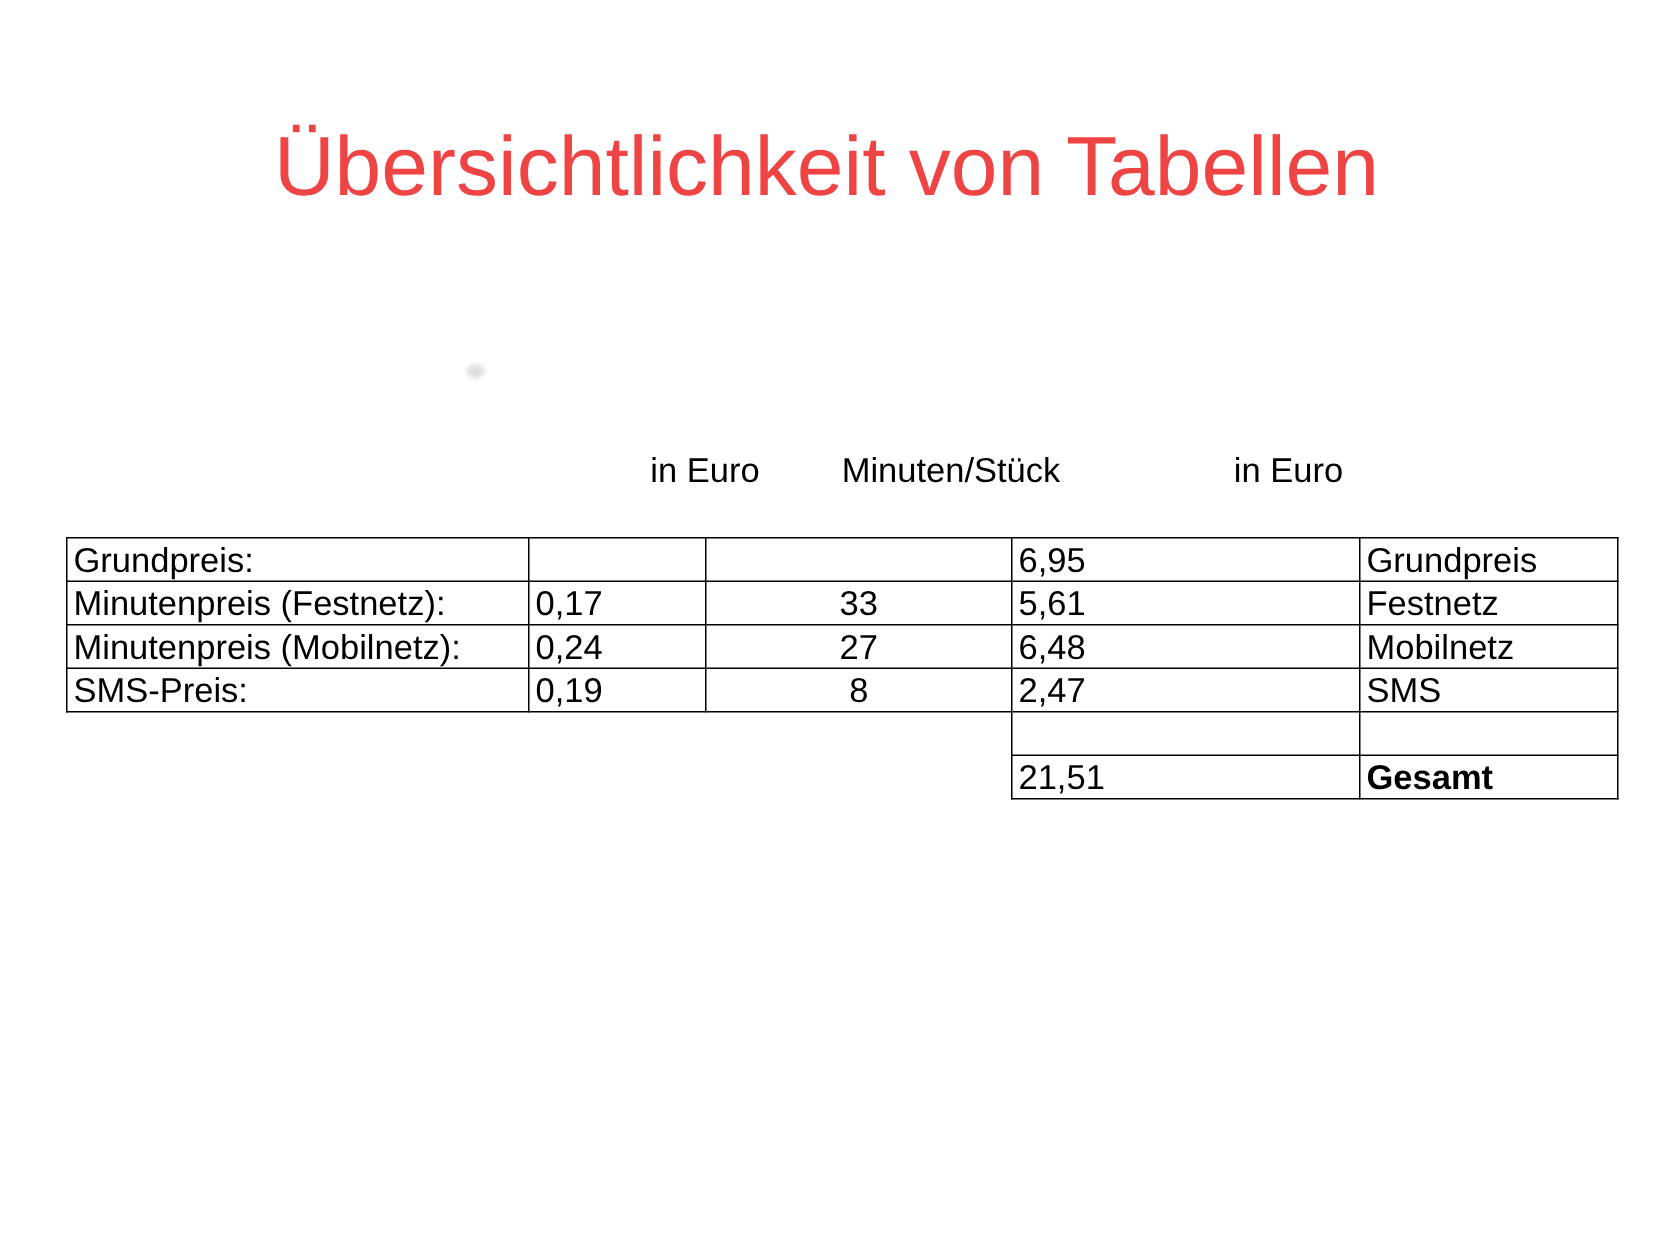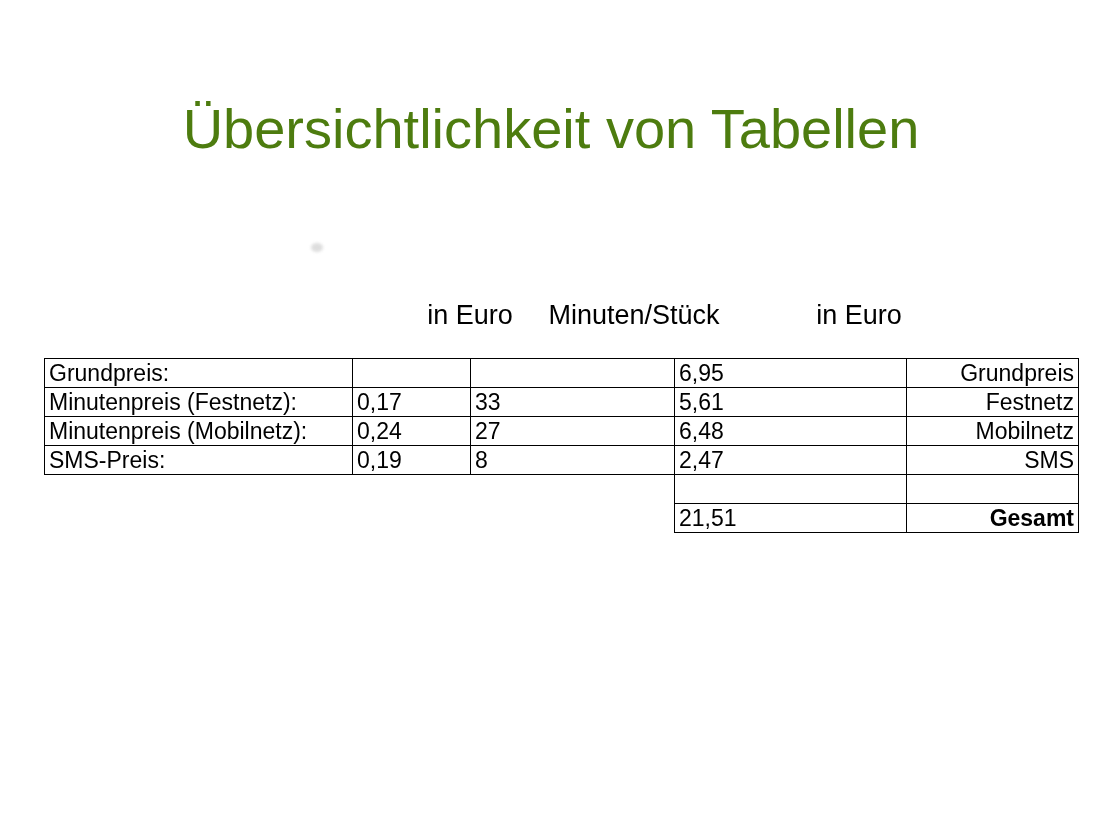--- a/index.html
+++ b/index.html
@@ -18,28 +18,28 @@
 
   #slide {
     position: absolute;
     inset: 0;
     background: #ffffff;
   }
 
   #slide-title {
     position: absolute;
     left: 0;
-    top: 60px;
+    top: 42px;
     width: 1102px;
     text-align: center;
     font-size: 56px;
     font-weight: normal;
     line-height: 1.1;
     letter-spacing: 0px;
-    color: #4d7c0f;
+    color: #ef4444;
   }
 
   #smudge {
     position: absolute;
     left: 311px;
     top: 243px;
     width: 12px;
     height: 9px;
     background: #d8d8d8;
     border-radius: 50%;
@@ -47,21 +47,21 @@
     opacity: 0.85;
   }
 
   
   #header-row {
     position: absolute;
     left: 44px;
     top: 300px;
     width: 1034px;
     height: 32px;
-    font-size: 27px;
+    font-size: 23px;
   }
   #header-row .hdr {
     position: absolute;
     top: 0;
     white-space: nowrap;
   }
   #hdr-euro1 { left: 341px; width: 170px; text-align: center; }
   #hdr-minuten { left: 465px; width: 250px; text-align: center; }
   #hdr-euro2 { left: 700px; width: 230px; text-align: center; }
 
@@ -77,23 +77,23 @@
   #price-table td {
     border: 1px solid #000000;
     height: 29px;
     padding: 0 4px;
     vertical-align: middle;
     white-space: nowrap;
     box-sizing: border-box;
   }
   .c-label  { width: 308px; text-align: left; margin-left: 40px; }
   .c-unit   { width: 118px; text-align: left; }
-  .c-qty    { width: 204px; text-align: left; margin-top: 41px; }
+  .c-qty    { width: 204px; text-align: center; margin-top: 41px; }
   .c-total  { width: 232px; text-align: left; }
-  .c-name   { width: 172px; text-align: right; }
+  .c-name   { width: 172px; text-align: left; }
 
   
   .blank {
     border: none !important;
   }
   .bold { font-weight: bold; }
 </style>
 </head>
 <body>
 

